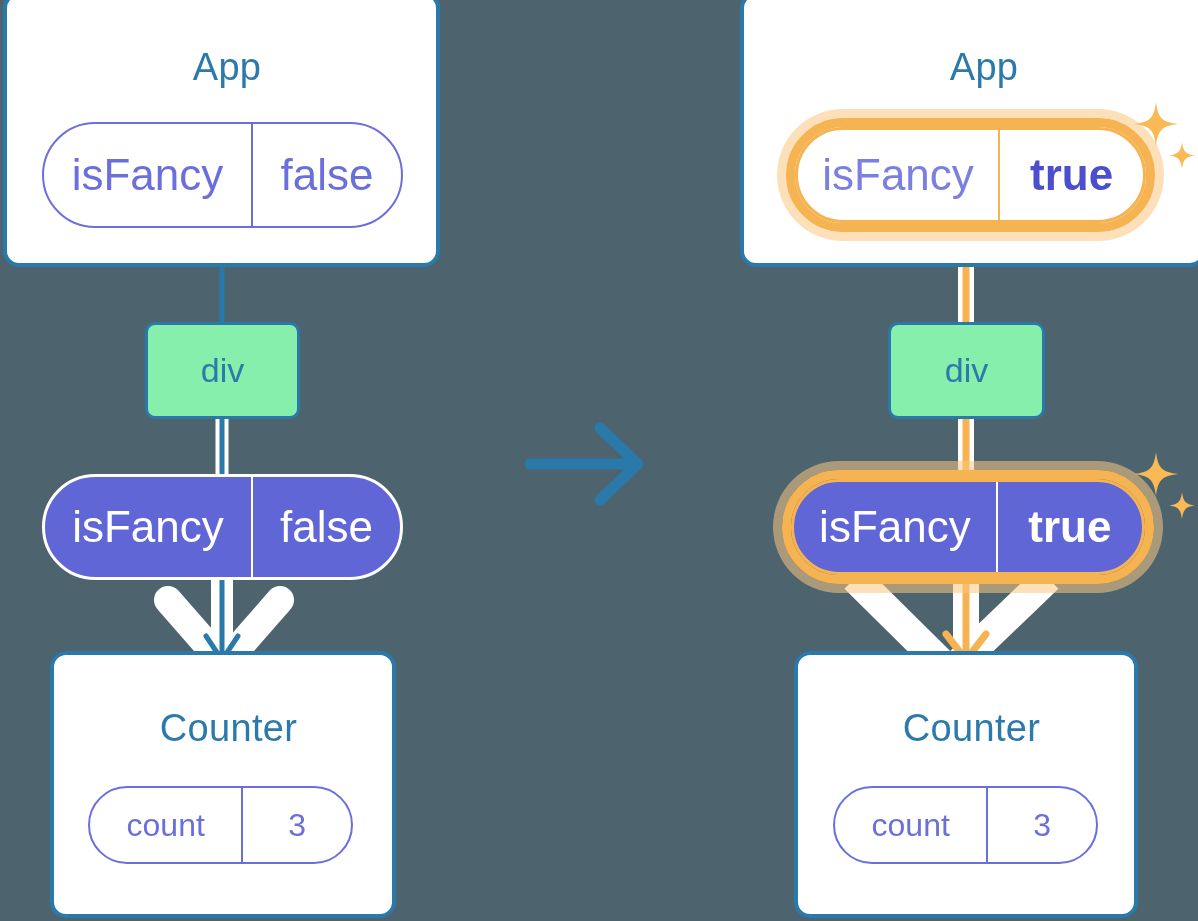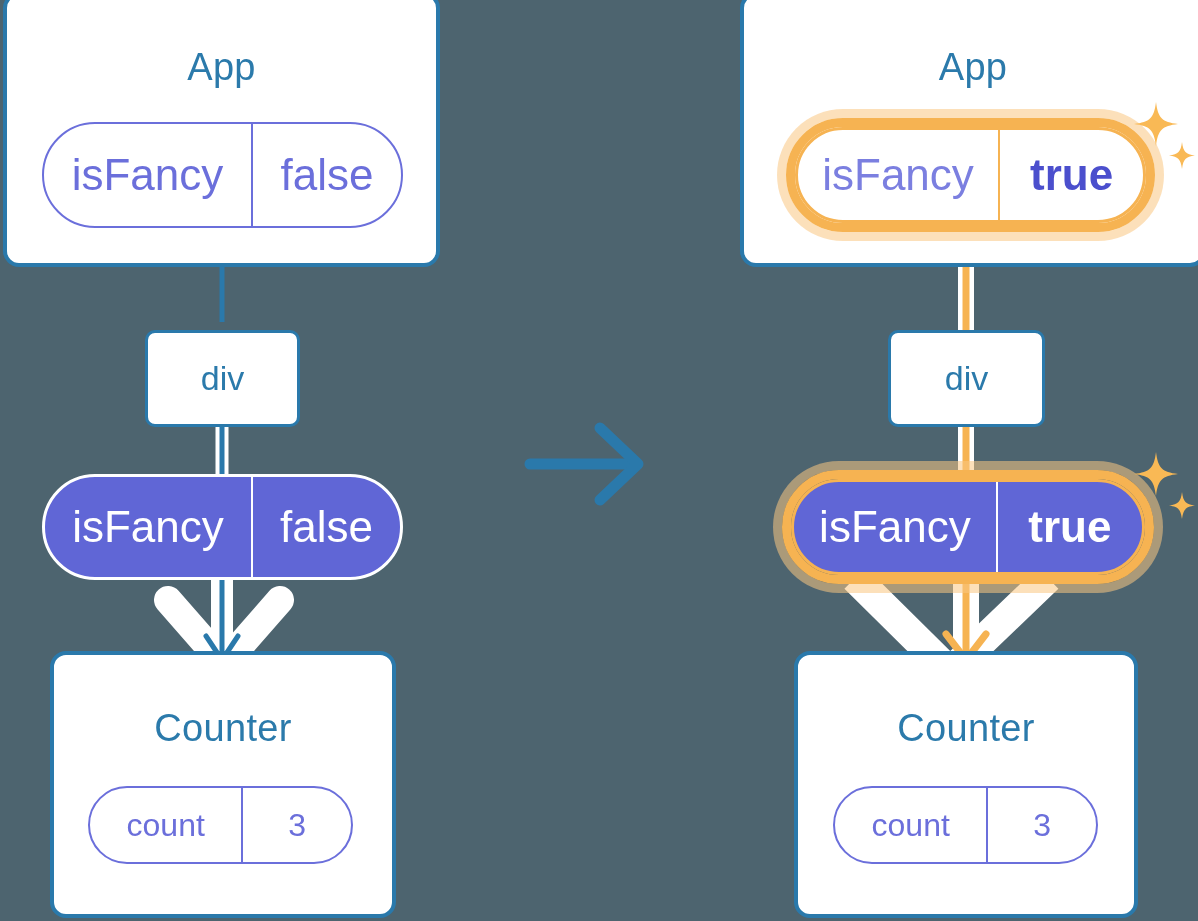--- a/index.html
+++ b/index.html
@@ -22,20 +22,21 @@
     box-sizing:border-box;
   }
   .panel-title{
     position:absolute;
     left:0;right:0;
     text-align:center;
     color:#2b7aab;
     font-size:38px;
     letter-spacing:.3px;
     white-space:nowrap;
+    padding-left:11px;
   }
 
   
   .pill{
     position:absolute;
     box-sizing:border-box;
     display:flex;
     align-items:stretch;
     border-radius:999px;
     overflow:hidden;
@@ -75,28 +76,27 @@
   }
   .pill.hl-outline{ border-color:#f6b352; }
   .pill.hl-outline .cell.val{ border-left-color:#f6b352; }
   .pill.hl-outline .cell.name{ color:#7b7fe0; }
   .pill.hl-outline .cell.val{ color:#4b4fcd; font-weight:bold; }
   .pill.filled .cell.val.bold{ font-weight:bold; }
 
   
   .divbox{
     position:absolute;
-    background:#ffffff;
+    background:#86efac;
     border:3px solid #2a79ab;
     border-radius:10px;
     box-sizing:border-box;
     display:flex;align-items:center;justify-content:center;
     color:#2b7aab;
     font-size:34px;
-    margin-top:8px;
   }
 
   
   .wires{position:absolute;left:0;top:0;width:1198px;height:921px;pointer-events:none;}
 
   
   .sparkle{position:absolute;pointer-events:none;}
   .center-arrow{position:absolute;}
 </style>
 </head>

